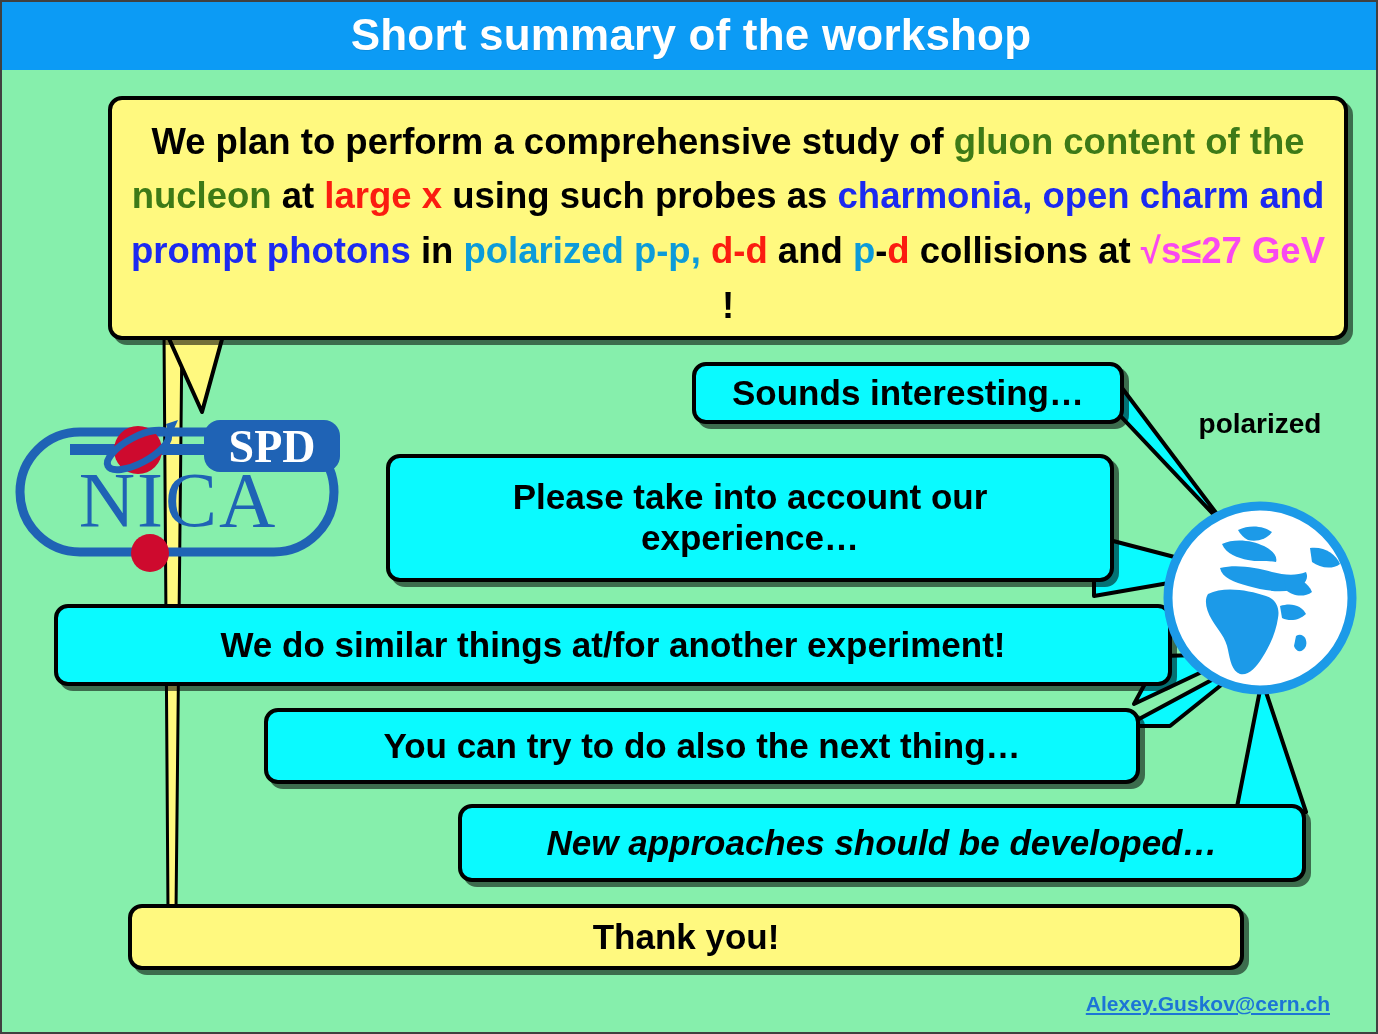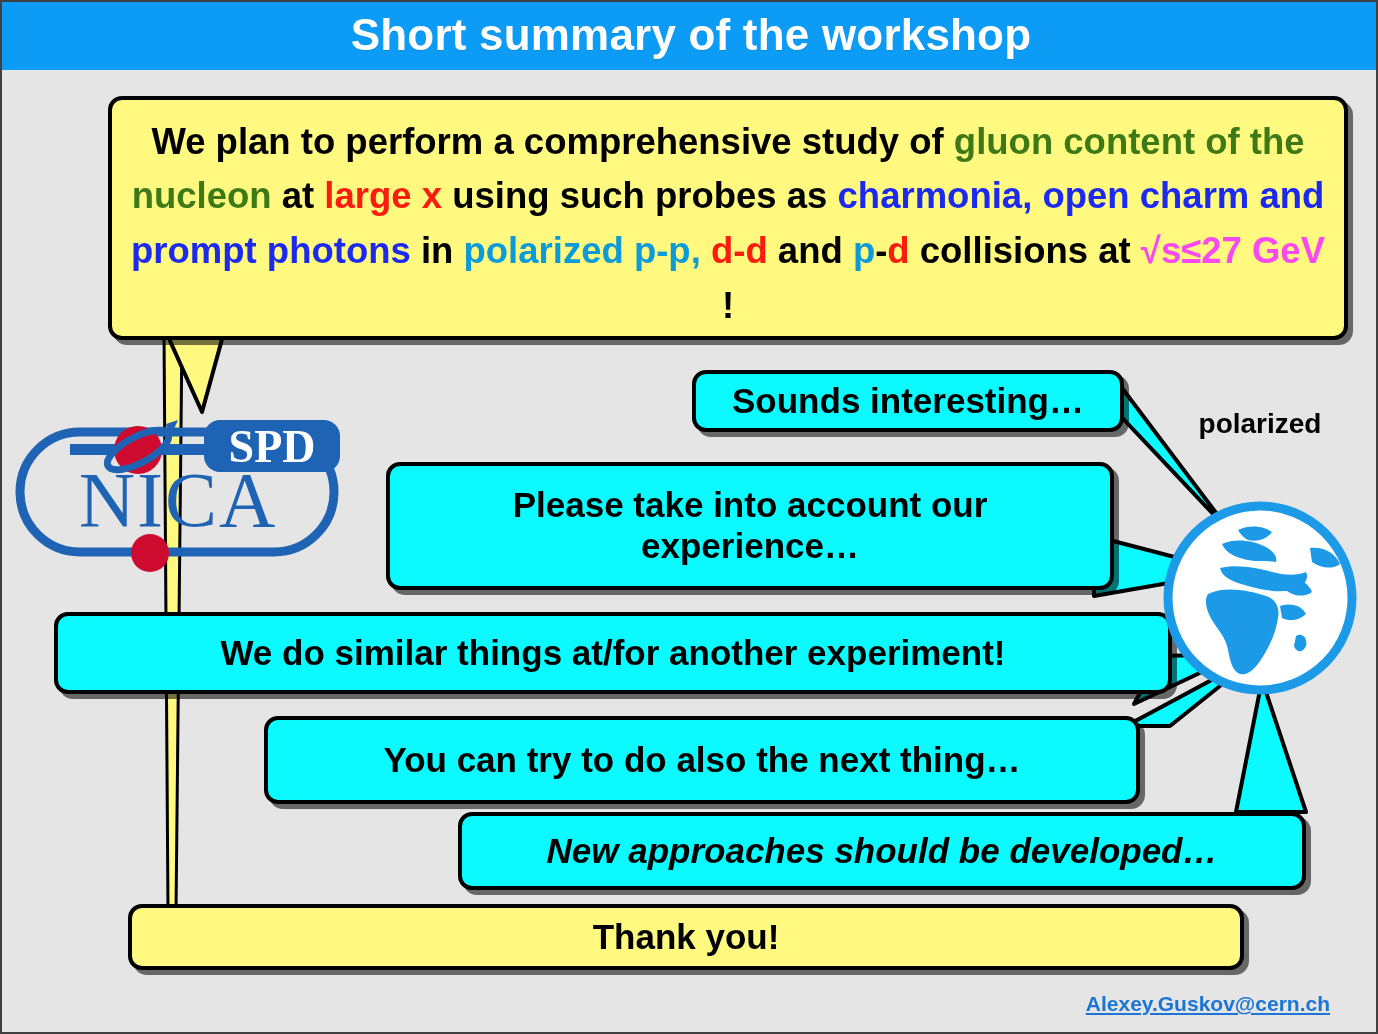--- a/index.html
+++ b/index.html
@@ -5,21 +5,21 @@
   * { box-sizing: border-box; margin: 0; padding: 0; }
   html, body {
     width: 1378px; height: 1034px;
     background: #ffffff;
     font-family: "Liberation Sans", sans-serif;
     overflow: hidden;
   }
   .slide {
     position: relative;
     width: 1378px; height: 1034px;
-    background: #e5e5e5;
+    background: #86efac;
     border: 2px solid #404040;
     overflow: hidden;
   }
 
   
   .title-bar {
     position: absolute;
     left: -2px; top: -2px;
     width: 1382px; height: 70px;
     background: #0c9bf5;
@@ -42,21 +42,21 @@
     display: flex;
     align-items: center;
     justify-content: center;
     text-align: center;
     font-weight: bold;
     color: #000000;
     line-height: 1.16;
     box-shadow: 5px 5px 0 rgba(0,0,0,0.55);
   }
   .bubble.yellow { background: #fff97f; }
-  .bubble.cyan   { background: #0afaff; margin-top: 8px; }
+  .bubble.cyan   { background: #0afaff; }
 
   
   #main-statement {
     left: 106px; top: 94px;
     width: 1240px; height: 244px;
     padding: 24px 18px 12px 18px;
     font-size: 36.5px;
     line-height: 1.5;
     z-index: 14;
   }
@@ -127,21 +127,21 @@
   }
   #bubble-similar {
     left: 52px; top: 602px;
     width: 1118px; height: 82px;
     font-size: 35px;
     padding: 0 18px;
     z-index: 11;
   }
   #bubble-next {
     left: 262px; top: 706px;
-    width: 876px; height: 88px;
+    width: 876px; height: 76px;
     font-size: 35px;
     padding: 0 18px;
     z-index: 11;
   }
   #bubble-new {
     left: 456px; top: 802px;
     width: 848px; height: 78px;
     font-size: 35px;
     padding: 0 18px;
     z-index: 11;

